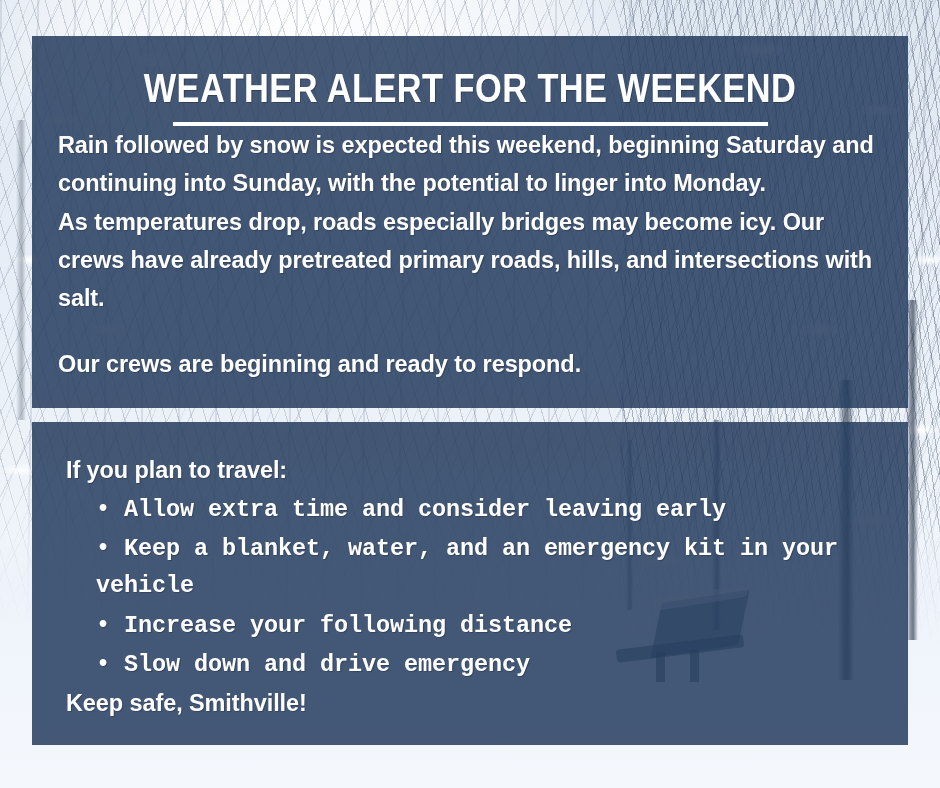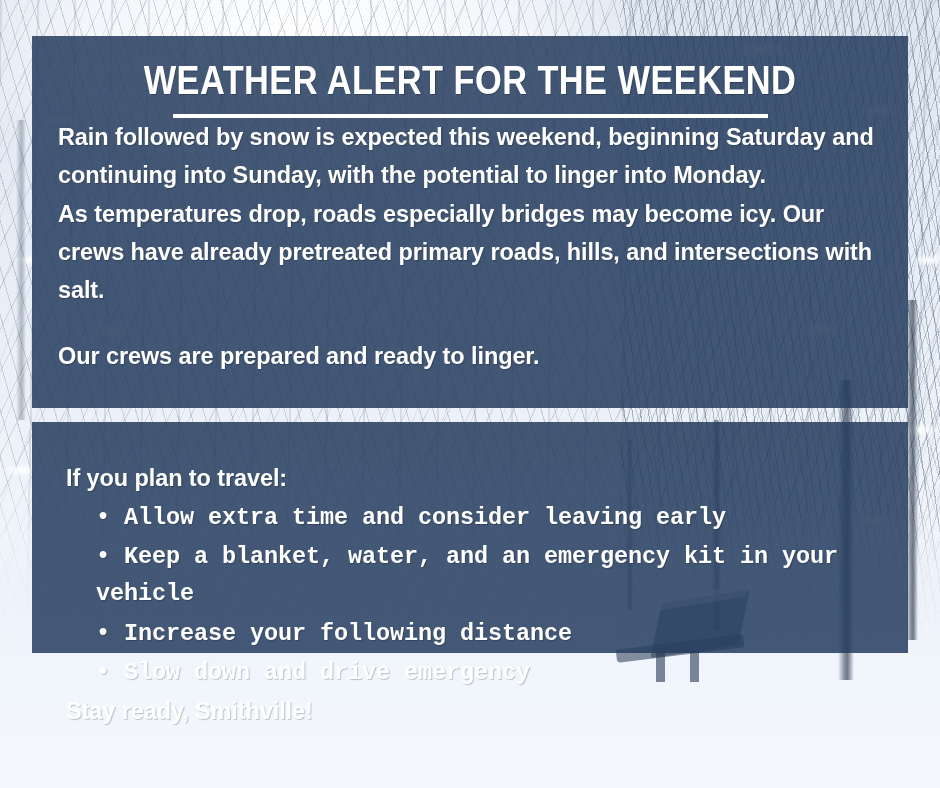--- a/index.html
+++ b/index.html
@@ -95,28 +95,28 @@
   .panel {
     position: absolute;
     background: rgba(38,62,96,0.86);
     box-sizing: border-box;
   }
   #panel-top {
     left: 32px;
     top: 36px;
     width: 876px;
     height: 372px;
-    padding: 24px 26px 10px 26px;
+    padding: 32px 26px 10px 26px;
   }
   #panel-bottom {
     left: 32px;
     top: 422px;
     width: 876px;
-    height: 231px;
-    padding: 38px 26px 10px 26px;
+    height: 323px;
+    padding: 30px 26px 10px 26px;
   }
 
   
   .title {
     margin: 0 0 14px 0;
     text-align: center;
     color: #ffffff;
     font-family: "Liberation Sans Narrow", "Liberation Sans", sans-serif;
     font-weight: bold;
     font-size: 40px;
@@ -186,31 +186,31 @@
   <div class="panel" id="panel-top">
     <div class="title-wrap">
       <h1 class="title">WEATHER ALERT FOR THE WEEKEND</h1>
       <div class="title-underline"></div>
     </div>
 
     <p class="para" id="para-1">Rain followed by snow is expected this weekend, beginning Saturday and continuing into Sunday, with the potential to linger into Monday.</p>
 
     <p class="para" id="para-2">As temperatures drop, roads especially bridges may become icy. Our crews have already pretreated primary roads, hills, and intersections with salt.</p>
 
-    <p class="para" id="para-3">Our crews are prepared and ready to linger.</p>
+    <p class="para" id="para-3">Our crews are beginning and ready to respond.</p>
   </div>
 
   <div class="panel" id="panel-bottom">
     <div class="list-block">
       <p class="list-head">If you plan to travel:</p>
 
       <ul class="bullets">
         <li>• Allow extra time and consider leaving early</li>
         <li>• Keep a blanket, water, and an emergency kit in your vehicle</li>
         <li>• Increase your following distance</li>
         <li>• Slow down and drive emergency</li>
       </ul>
 
-      <p class="list-foot">Stay ready, Smithville!</p>
+      <p class="list-foot">Keep safe, Smithville!</p>
     </div>
   </div>
 
 </div>
 
 </body></html>

